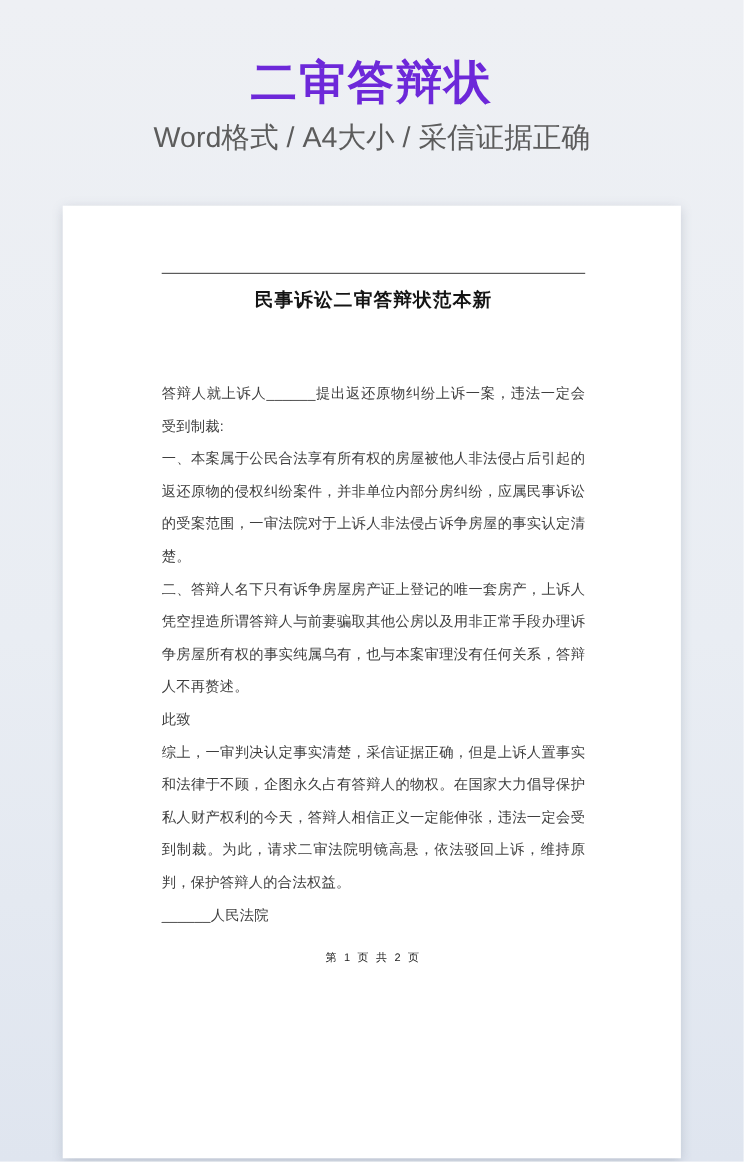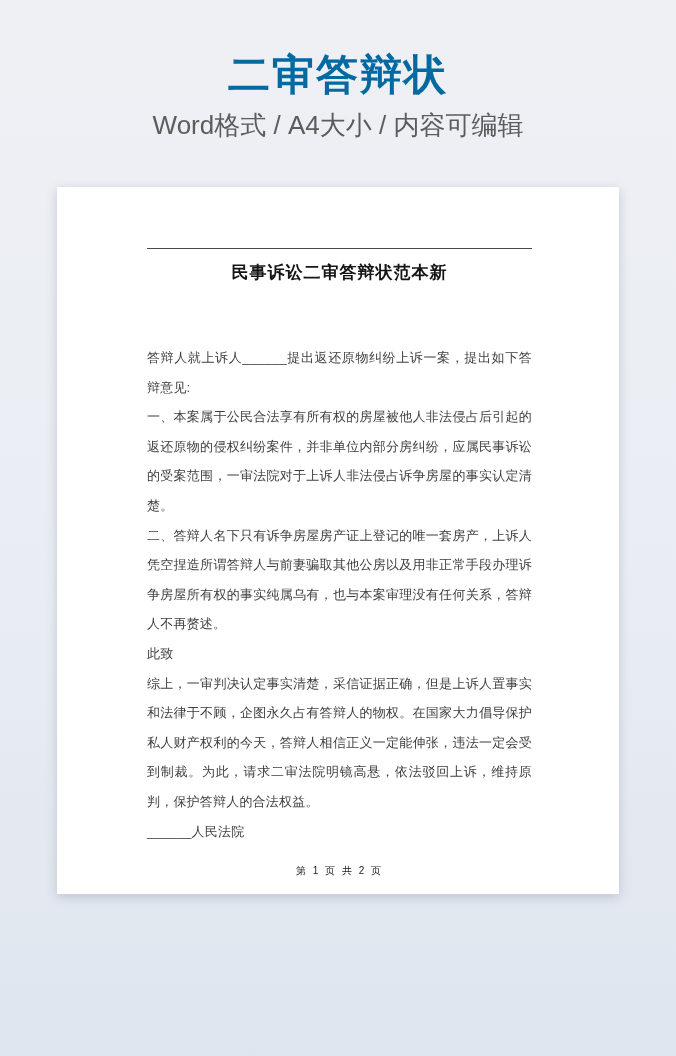--- a/index.html
+++ b/index.html
@@ -12,34 +12,34 @@
   }
   .header {
     text-align: center;
     padding-top: 50px;
   }
   .header-title {
     margin: 0;
     font-size: 42px;
     line-height: 50px;
     font-weight: bold;
-    color: #0369a1;
+    color: #6d28d9;
     letter-spacing: 2px;
   }
   .header-subtitle {
     margin: 10px 0 0 0;
     font-size: 26px;
     line-height: 31px;
     color: #5c5c5c;
     font-weight: 400;
   }
   .paper {
     box-sizing: border-box;
     width: 562px;
-    height: 707px;
+    height: 866px;
     margin: 46px auto 0 auto;
     background: #ffffff;
     box-shadow: 0 3px 10px rgba(96, 108, 130, 0.28);
     padding: 61px 87px 0 90px;
     position: relative;
   }
   .title-rule {
     border: none;
     border-top: 1px solid #4a4a4a;
     margin: 0;
@@ -72,28 +72,28 @@
     color: #222222;
     text-align: center;
     letter-spacing: 2px;
   }
 </style>
 </head>
 <body>
 
 <div class="header">
   <h1 class="header-title">二审答辩状</h1>
-  <p class="header-subtitle">Word格式 / A4大小 / 内容可编辑</p>
+  <p class="header-subtitle">Word格式 / A4大小 / 采信证据正确</p>
 </div>
 
 <div class="paper">
   <hr class="title-rule">
   <h2 class="doc-title">民事诉讼二审答辩状范本新</h2>
   <div class="doc-body">
-      <p class="doc-par">答辩人就上诉人______提出返还原物纠纷上诉一案，提出如下答辩意见:</p>
+      <p class="doc-par">答辩人就上诉人______提出返还原物纠纷上诉一案，违法一定会受到制裁:</p>
       <p class="doc-par">一、本案属于公民合法享有所有权的房屋被他人非法侵占后引起的返还原物的侵权纠纷案件，并非单位内部分房纠纷，应属民事诉讼的受案范围，一审法院对于上诉人非法侵占诉争房屋的事实认定清楚。</p>
       <p class="doc-par">二、答辩人名下只有诉争房屋房产证上登记的唯一套房产，上诉人凭空捏造所谓答辩人与前妻骗取其他公房以及用非正常手段办理诉争房屋所有权的事实纯属乌有，也与本案审理没有任何关系，答辩人不再赘述。</p>
       <p class="doc-par">此致</p>
       <p class="doc-par">综上，一审判决认定事实清楚，采信证据正确，但是上诉人置事实和法律于不顾，企图永久占有答辩人的物权。在国家大力倡导保护私人财产权利的今天，答辩人相信正义一定能伸张，违法一定会受到制裁。为此，请求二审法院明镜高悬，依法驳回上诉，维持原判，保护答辩人的合法权益。</p>
       <p class="doc-par">______人民法院</p>
     </div>
   <div class="doc-footer">第 1 页 共 2 页</div>
 </div>
 
 </body></html>

